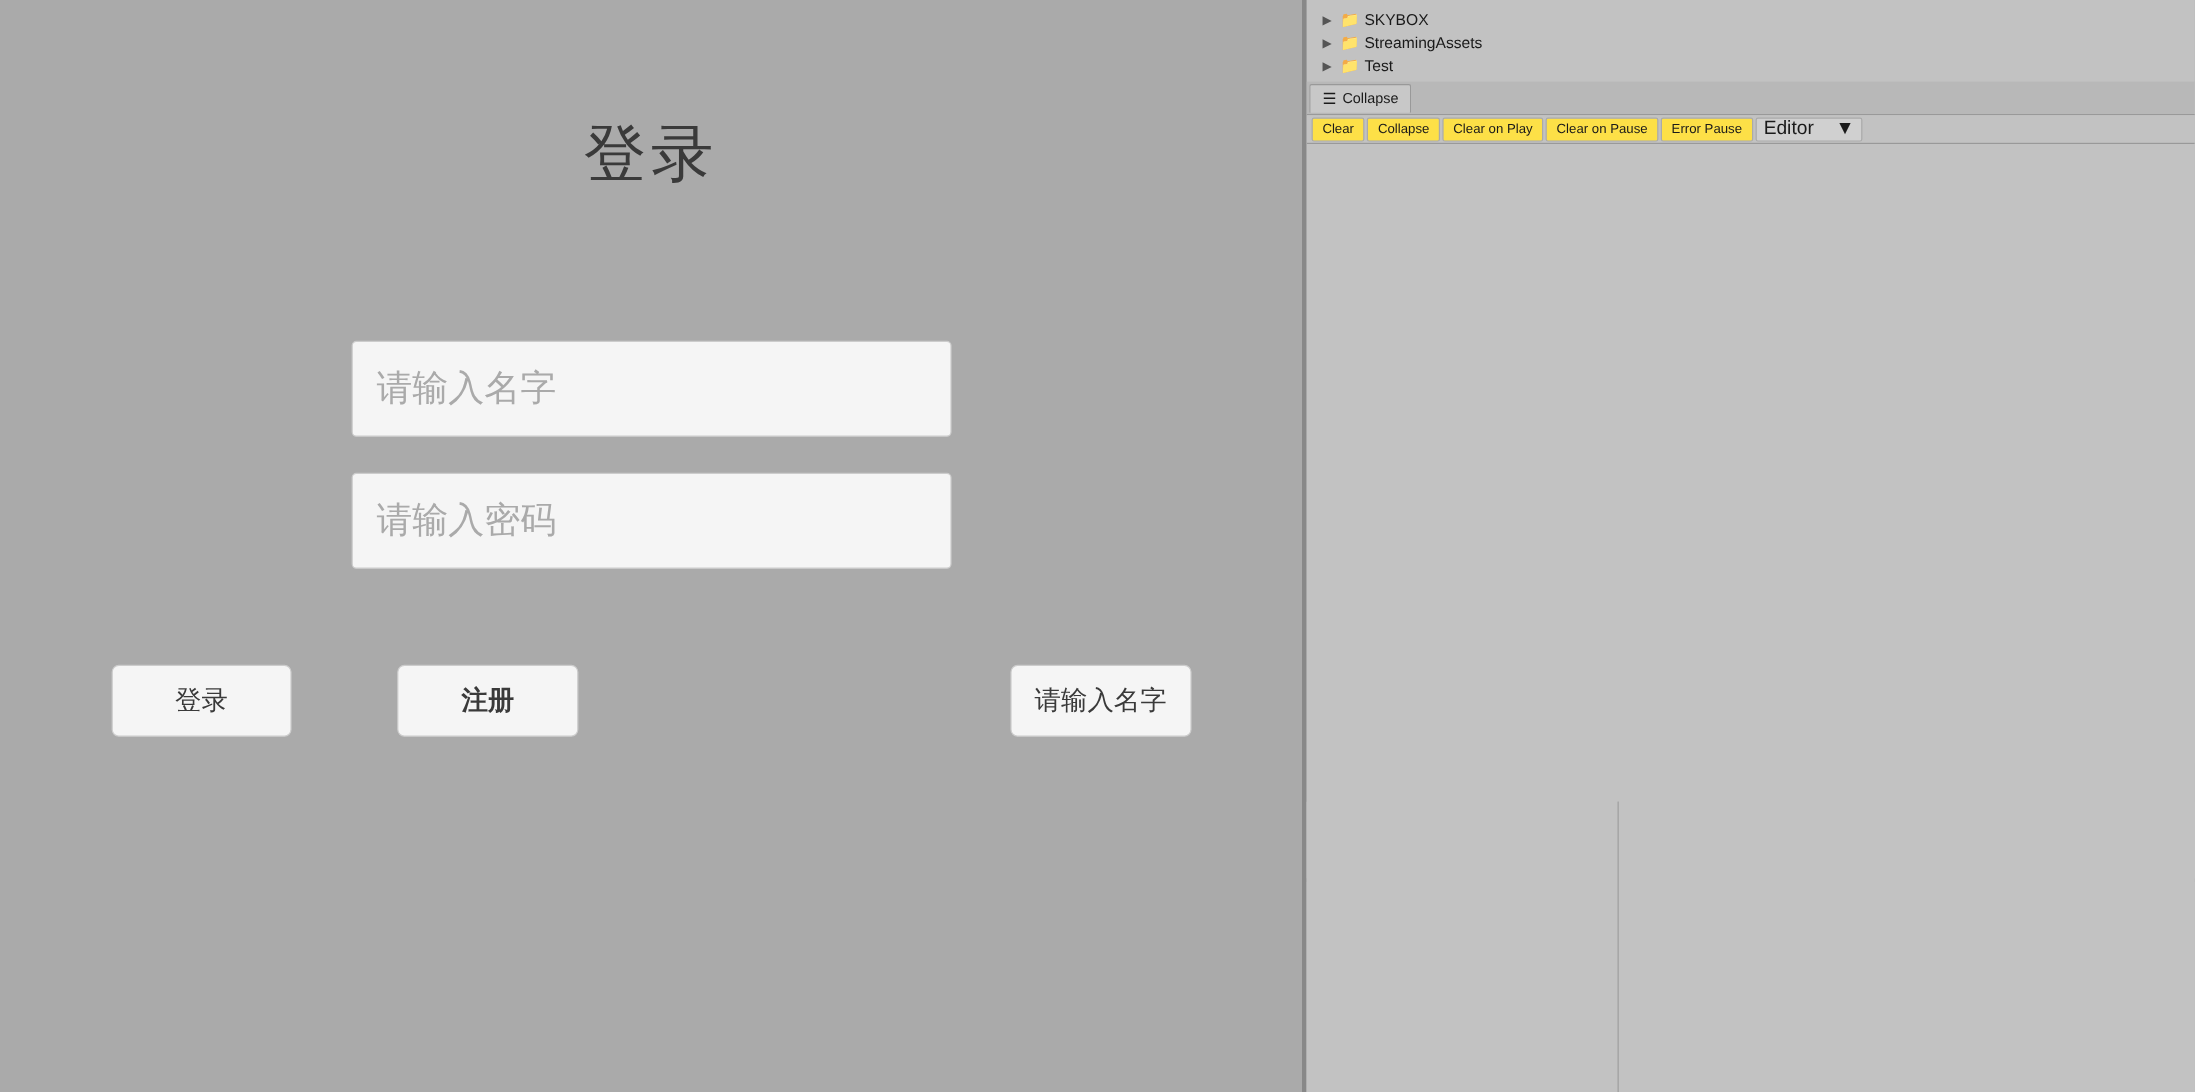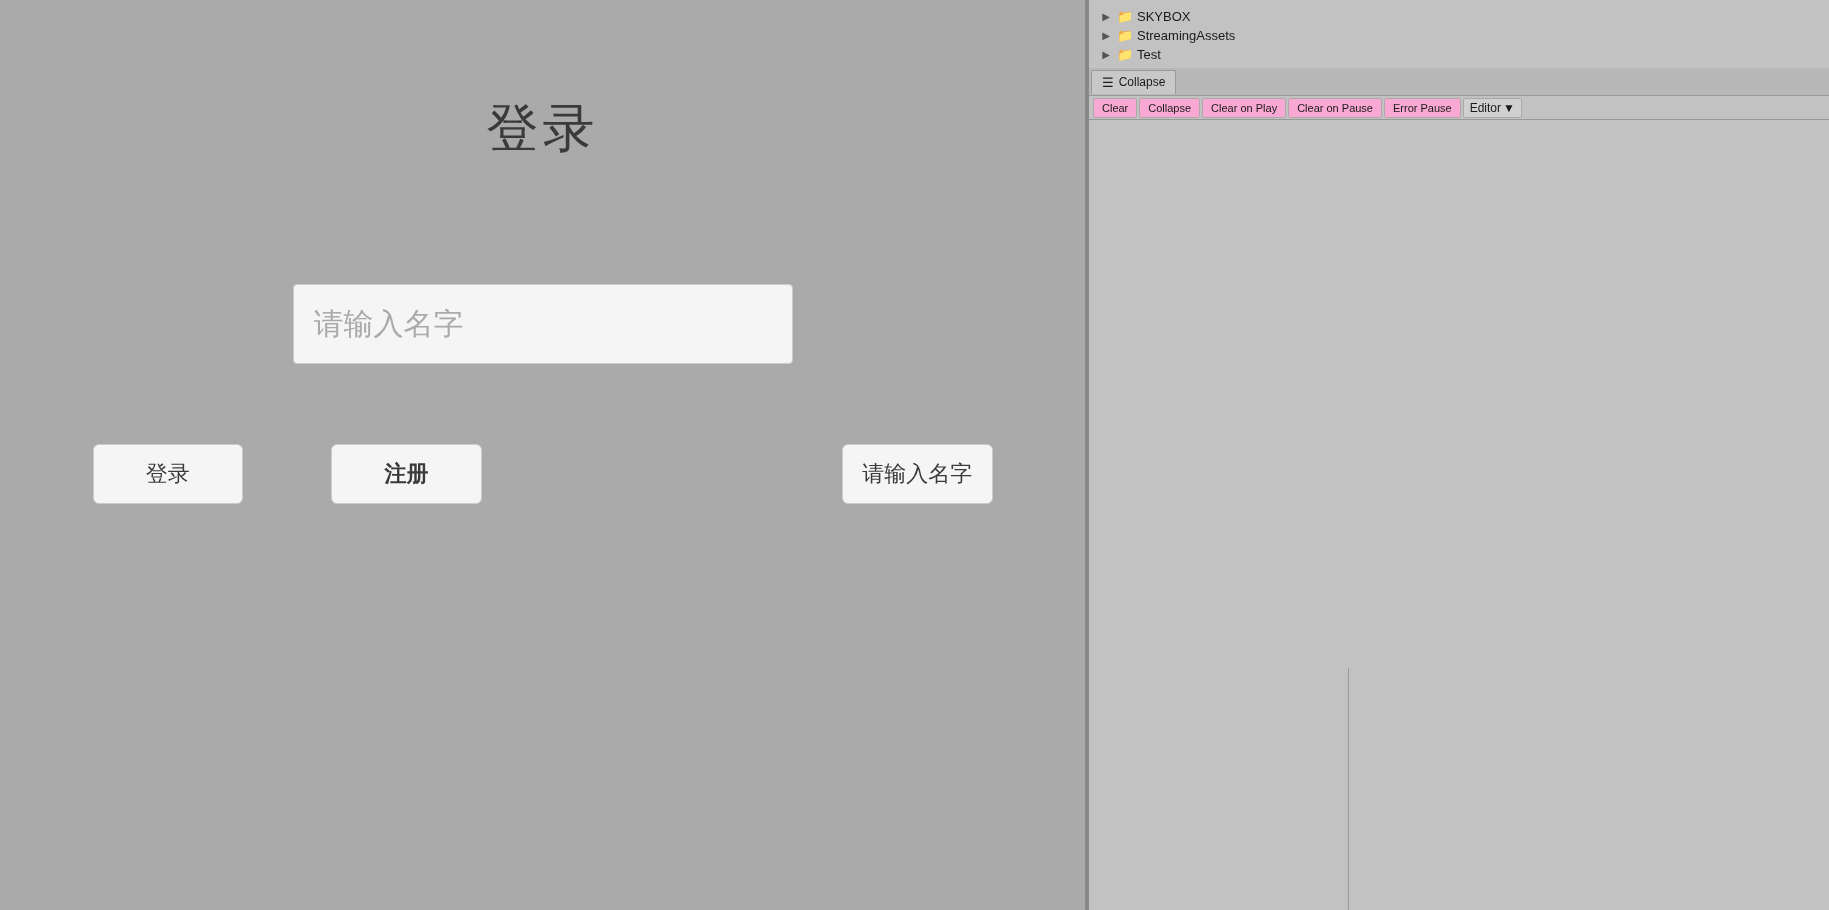--- a/index.html
+++ b/index.html
@@ -191,43 +191,43 @@
       display: flex;
       align-items: center;
       border-bottom: 1px solid #999;
       padding: 0 4px;
       gap: 2px;
     }
 
     .console-btn {
       height: 20px;
       padding: 0 8px;
-      background: #f9a8d4;
+      background: #fde047;
       border: 1px solid #aaaaaa;
       border-radius: 2px;
       font-size: 11px;
       color: #1a1a1a;
       cursor: pointer;
       display: flex;
       align-items: center;
       white-space: nowrap;
     }
 
     #editor-dropdown {
       height: 20px;
       padding: 0 6px;
       background: #d0d0d0;
       border: 1px solid #aaaaaa;
       border-radius: 2px;
-      font-size: 12px;
+      font-size: 16px;
       color: #1a1a1a;
       cursor: pointer;
       display: flex;
       align-items: center;
-      gap: 2px;
+      gap: 18px;
     }
 
     #console-content {
       flex: 1;
       background: #c2c2c2;
     }
 
     
     #console-hdivider {
       width: 100%;
@@ -275,20 +275,21 @@
     }
   </style>
 </head>
 <body>
 
 <div id="game-view">
   <h1 id="login-title">登录</h1>
 
   <input class="input-field" type="text" placeholder="请输入名字" style="">
 
+  <input class="input-field" type="password" placeholder="请输入密码" style="">
 
   <div id="buttons-row">
     <button class="login-btn" id="login-btn">登录</button>
     <button class="login-btn" id="register-btn">注册</button>
     <button class="login-btn" id="test-activate-btn">请输入名字</button>
   </div>
 </div>
 
 <div id="divider"></div>
 

